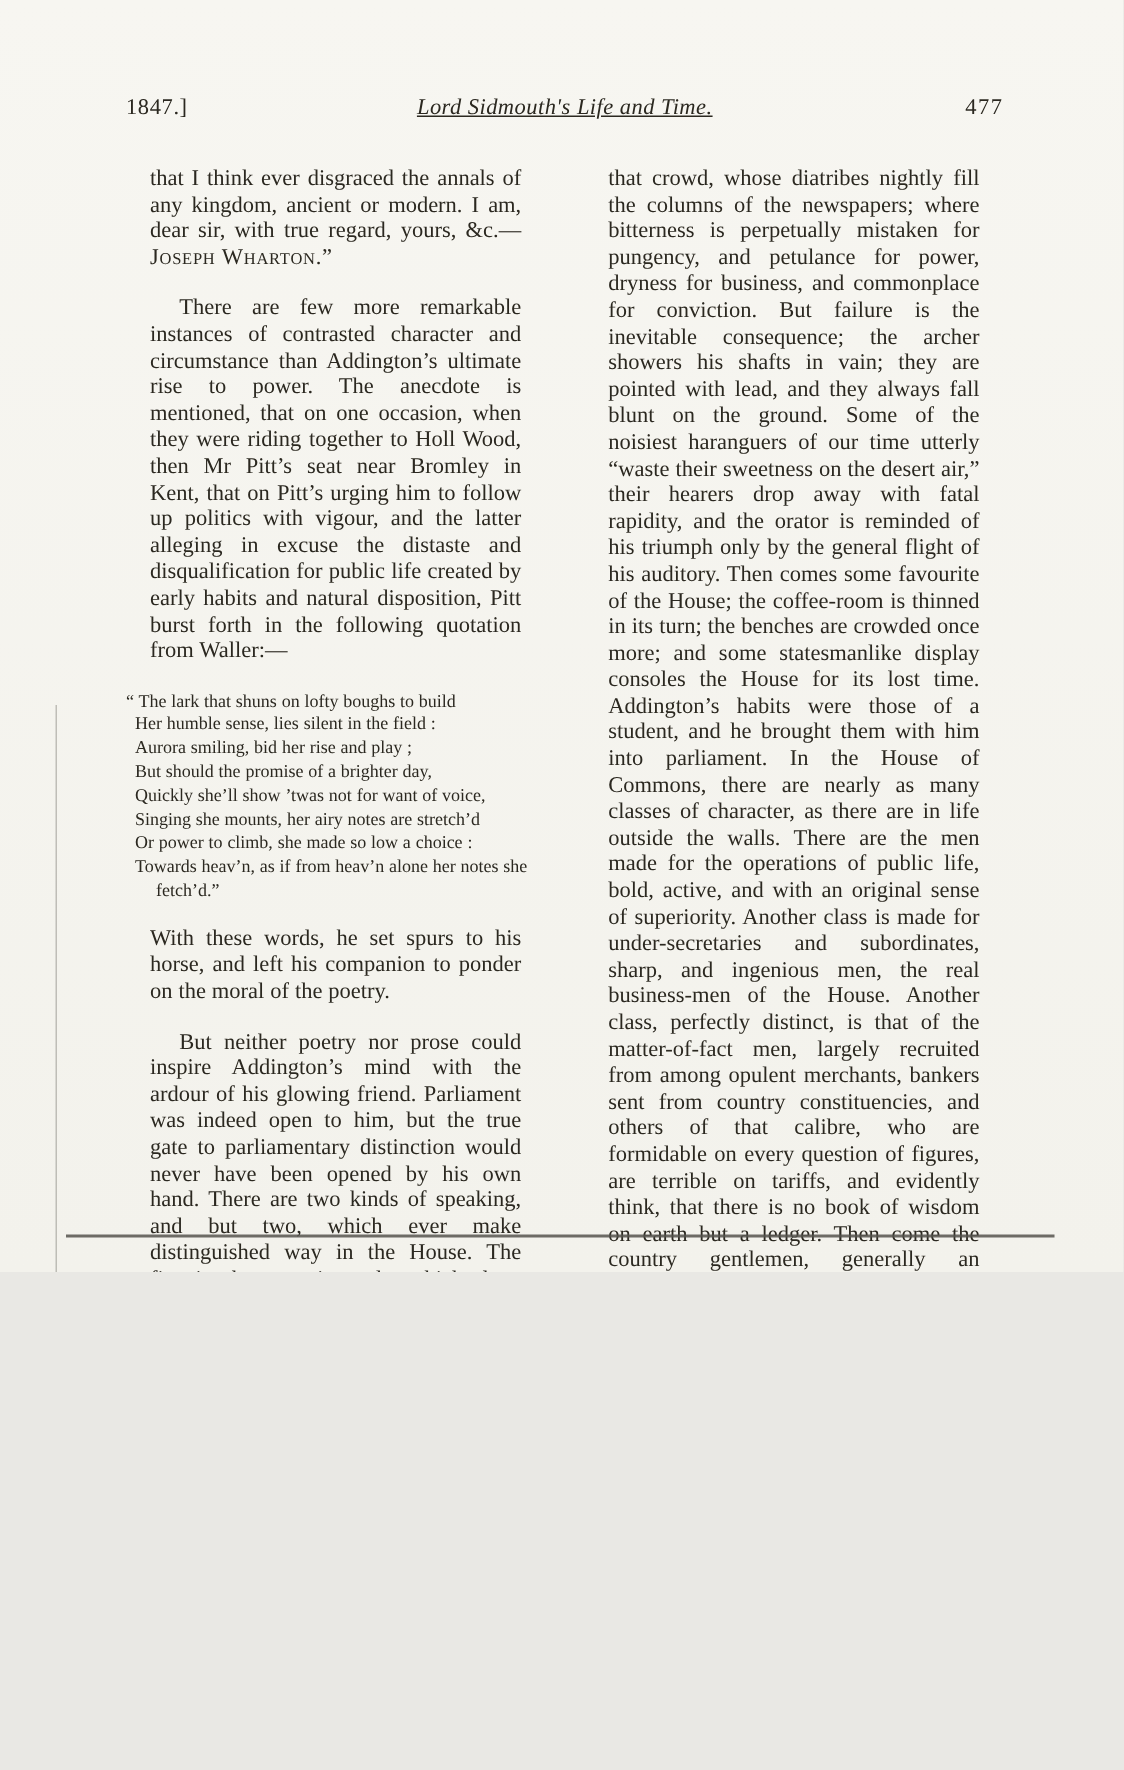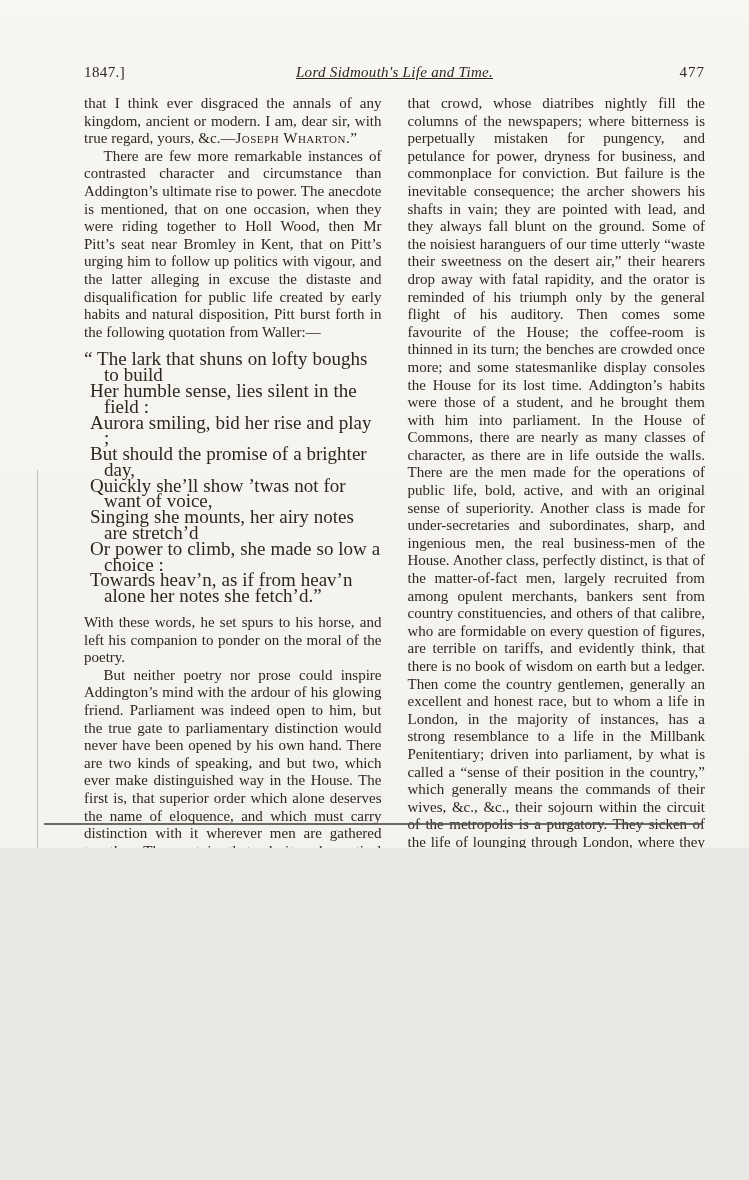--- a/index.html
+++ b/index.html
@@ -2,21 +2,21 @@
 <html><head>
 <meta charset="utf-8">
 <style>
   html, body { margin: 0; padding: 0; background: #e9e8e4; }
   .page {
     position: relative;
     width: 749px;
     height: 848px;
     margin: 0 auto;
     box-sizing: border-box;
-    padding: 64px 44px 0 84px;
+    padding: 64px 80px 0 84px;
     background: linear-gradient(#f7f6f1, #f3f2ec);
     font-family: "Liberation Serif", "DejaVu Serif", serif;
     color: #2b2820;
     overflow: hidden;
   }
   .pagehead {
     display: flex;
     align-items: baseline;
     font-size: 15px;
     margin-bottom: 14px;
@@ -25,24 +25,24 @@
   .pagehead .title { flex: 1; text-align: center; font-style: italic; letter-spacing: .3px; text-decoration: underline; }
   .pagehead .pageno { width: 90px; text-align: right; letter-spacing: 1px; }
   .columns { display: flex; gap: 26px; }
   .col {
     flex: 1;
     text-align: justify;
     font-size: 15px;
     line-height: 17.6px;
     word-spacing: .2px;
   }
-  .col p { margin: 0; text-indent: 1.3em; font-family: Liberation Serif, serif; }
+  .col p { margin: 16px; text-indent: 1.3em; font-family: Liberation Serif, serif; }
   .col p.noindent { text-indent: 0; }
   .poem {
-    font-size: 19px;
+    font-size: 12px;
     line-height: 15.8px;
     margin: 10px 0 10px 0;
     text-align: left;
   }
   .poem-line { padding-left: 20px; text-indent: -14px; }
   .poem-line:first-child { text-indent: -20px; }
   .smallcaps { font-variant: small-caps; letter-spacing: .5px; }
   .artifact-bottom {
     position: absolute;
     left: 44px; right: 46px; bottom: 23px;

